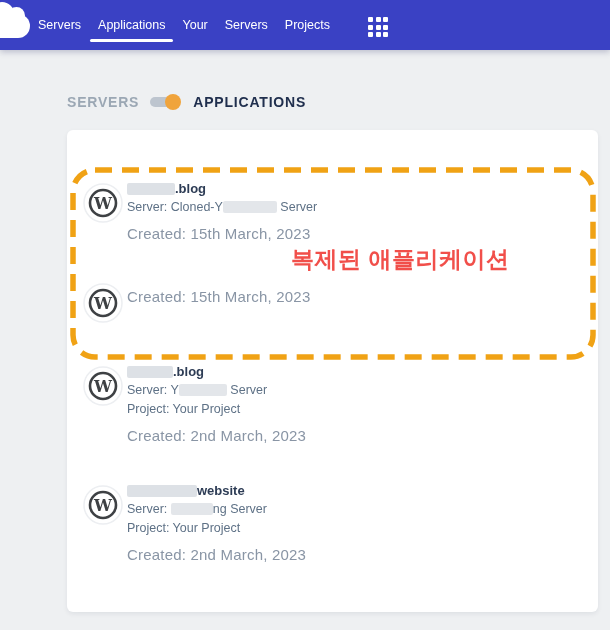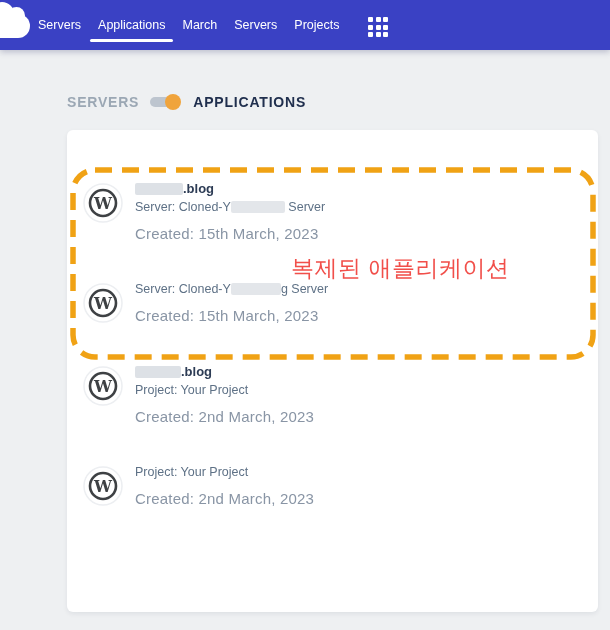--- a/index.html
+++ b/index.html
@@ -38,45 +38,45 @@
     border-radius:6px; margin:0 14px 0 11px; cursor:pointer; }
   .switch .knob { position:absolute; right:-2px; top:-3px; width:16px; height:16px;
     border-radius:50%; }
 
   
   .card { position:absolute; left:67px; top:130px; width:531px; height:482px;
     background:#fff; border-radius:6px; box-shadow:0 2px 5px rgba(20,30,60,.07);
     padding:50px 18px 0 16px; }
   .app-row { display:flex; align-items:flex-start; margin-bottom:40px; cursor:pointer; }
   .wp-icon { width:40px; height:40px; flex:0 0 40px; margin-top:3px; }
-  .app-info { margin-left:12px; }
+  .app-info { margin-left:4px; }
   .app-name { font-size:13px; font-weight:700; color:#2d3c55; line-height:18px;
     white-space:pre; }
   .app-line { font-size:12.5px; color:#5e7186; line-height:19px; white-space:pre; }
   .app-created { font-size:15px; color:#8995a5; line-height:13px; margin-top:10px;
     letter-spacing:.2px; }
   .mask { display:inline-block; background:#dde1e6; border-radius:2px;
     height:12px; vertical-align:-2px; filter:blur(.4px); }
   .mask.soft { opacity:.82; }
 
   
   .dash-box { position:absolute; left:70px; top:167px; width:526px; height:193px;
     pointer-events:none; z-index:4; }
-  .annotation-text { position:absolute; left:291px; top:253px; font-size:23px;
-    font-weight:400; color:#f14f4a; letter-spacing:.5px; z-index:4; white-space:nowrap; }
+  .annotation-text { position:absolute; left:291px; top:244px; font-size:23px;
+    font-weight:700; color:#f14f4a; letter-spacing:.5px; z-index:4; white-space:nowrap; }
 </style>
 </head>
 <body>
 
 <div class="navbar">
   <div class="cloud"></div>
   <div class="nav-items" id="nav-items">
       <span class="nav-item">Servers</span>
       <span class="nav-item active">Applications</span>
-      <span class="nav-item">March</span>
+      <span class="nav-item">Your</span>
       <span class="nav-item">Servers</span>
       <span class="nav-item">Projects</span>
     </div>
   <div class="grid-icon">
     <span></span>
       <span></span>
       <span></span>
     <span></span>
       <span></span>
       <span></span>
@@ -108,43 +108,45 @@
           <div class="app-created">Created: 15th March, 2023</div>
         </div>
       </div>
       <div class="app-row">
         <div class="wp-icon"><svg width="40" height="40" viewBox="0 0 40 40">
             <circle cx="20" cy="20" r="19" fill="#ffffff" stroke="#eceef1" stroke-width="1.5"></circle>
             <circle cx="20" cy="20" r="13" fill="none" stroke="#3e4144" stroke-width="2.6"></circle>
             <text x="20" y="25.5" text-anchor="middle" font-size="16" font-weight="bold" fill="#3e4144" font-family="DejaVu Serif, serif">W</text>
           </svg></div>
         <div class="app-info">
-          <div class="app-line"><span>Server: Cloned-Y</span><span class="mask soft" style="width: 50px;"></span><span>g Server</span></div>
           <div class="app-created">Created: 15th March, 2023</div>
         </div>
       </div>
       <div class="app-row">
         <div class="wp-icon"><svg width="40" height="40" viewBox="0 0 40 40">
             <circle cx="20" cy="20" r="19" fill="#ffffff" stroke="#eceef1" stroke-width="1.5"></circle>
             <circle cx="20" cy="20" r="13" fill="none" stroke="#3e4144" stroke-width="2.6"></circle>
             <text x="20" y="25.5" text-anchor="middle" font-size="16" font-weight="bold" fill="#3e4144" font-family="DejaVu Serif, serif">W</text>
           </svg></div>
         <div class="app-info">
           <div class="app-name"><span class="mask" style="width: 46px;"></span><span>.blog</span></div>
+          <div class="app-line"><span>Server: Y</span><span class="mask soft" style="width: 48px;"></span><span> Server</span></div>
           <div class="app-line">Project: Your Project</div>
           <div class="app-created">Created: 2nd March, 2023</div>
         </div>
       </div>
       <div class="app-row">
         <div class="wp-icon"><svg width="40" height="40" viewBox="0 0 40 40">
             <circle cx="20" cy="20" r="19" fill="#ffffff" stroke="#eceef1" stroke-width="1.5"></circle>
             <circle cx="20" cy="20" r="13" fill="none" stroke="#3e4144" stroke-width="2.6"></circle>
             <text x="20" y="25.5" text-anchor="middle" font-size="16" font-weight="bold" fill="#3e4144" font-family="DejaVu Serif, serif">W</text>
           </svg></div>
         <div class="app-info">
+          <div class="app-name"><span class="mask" style="width: 70px;"></span><span>website</span></div>
+          <div class="app-line"><span>Server: </span><span class="mask soft" style="width: 42px;"></span><span>ng Server</span></div>
           <div class="app-line">Project: Your Project</div>
           <div class="app-created">Created: 2nd March, 2023</div>
         </div>
       </div>
     </div>
 </div>
 
 <svg class="dash-box" width="526" height="193" viewBox="0 0 526 193">
   <rect id="dash-rect" x="3" y="3" width="520" height="187" rx="22" ry="22" fill="none" stroke-width="5.5" stroke-dasharray="17 10" stroke="#f0a215"></rect>
 </svg>

